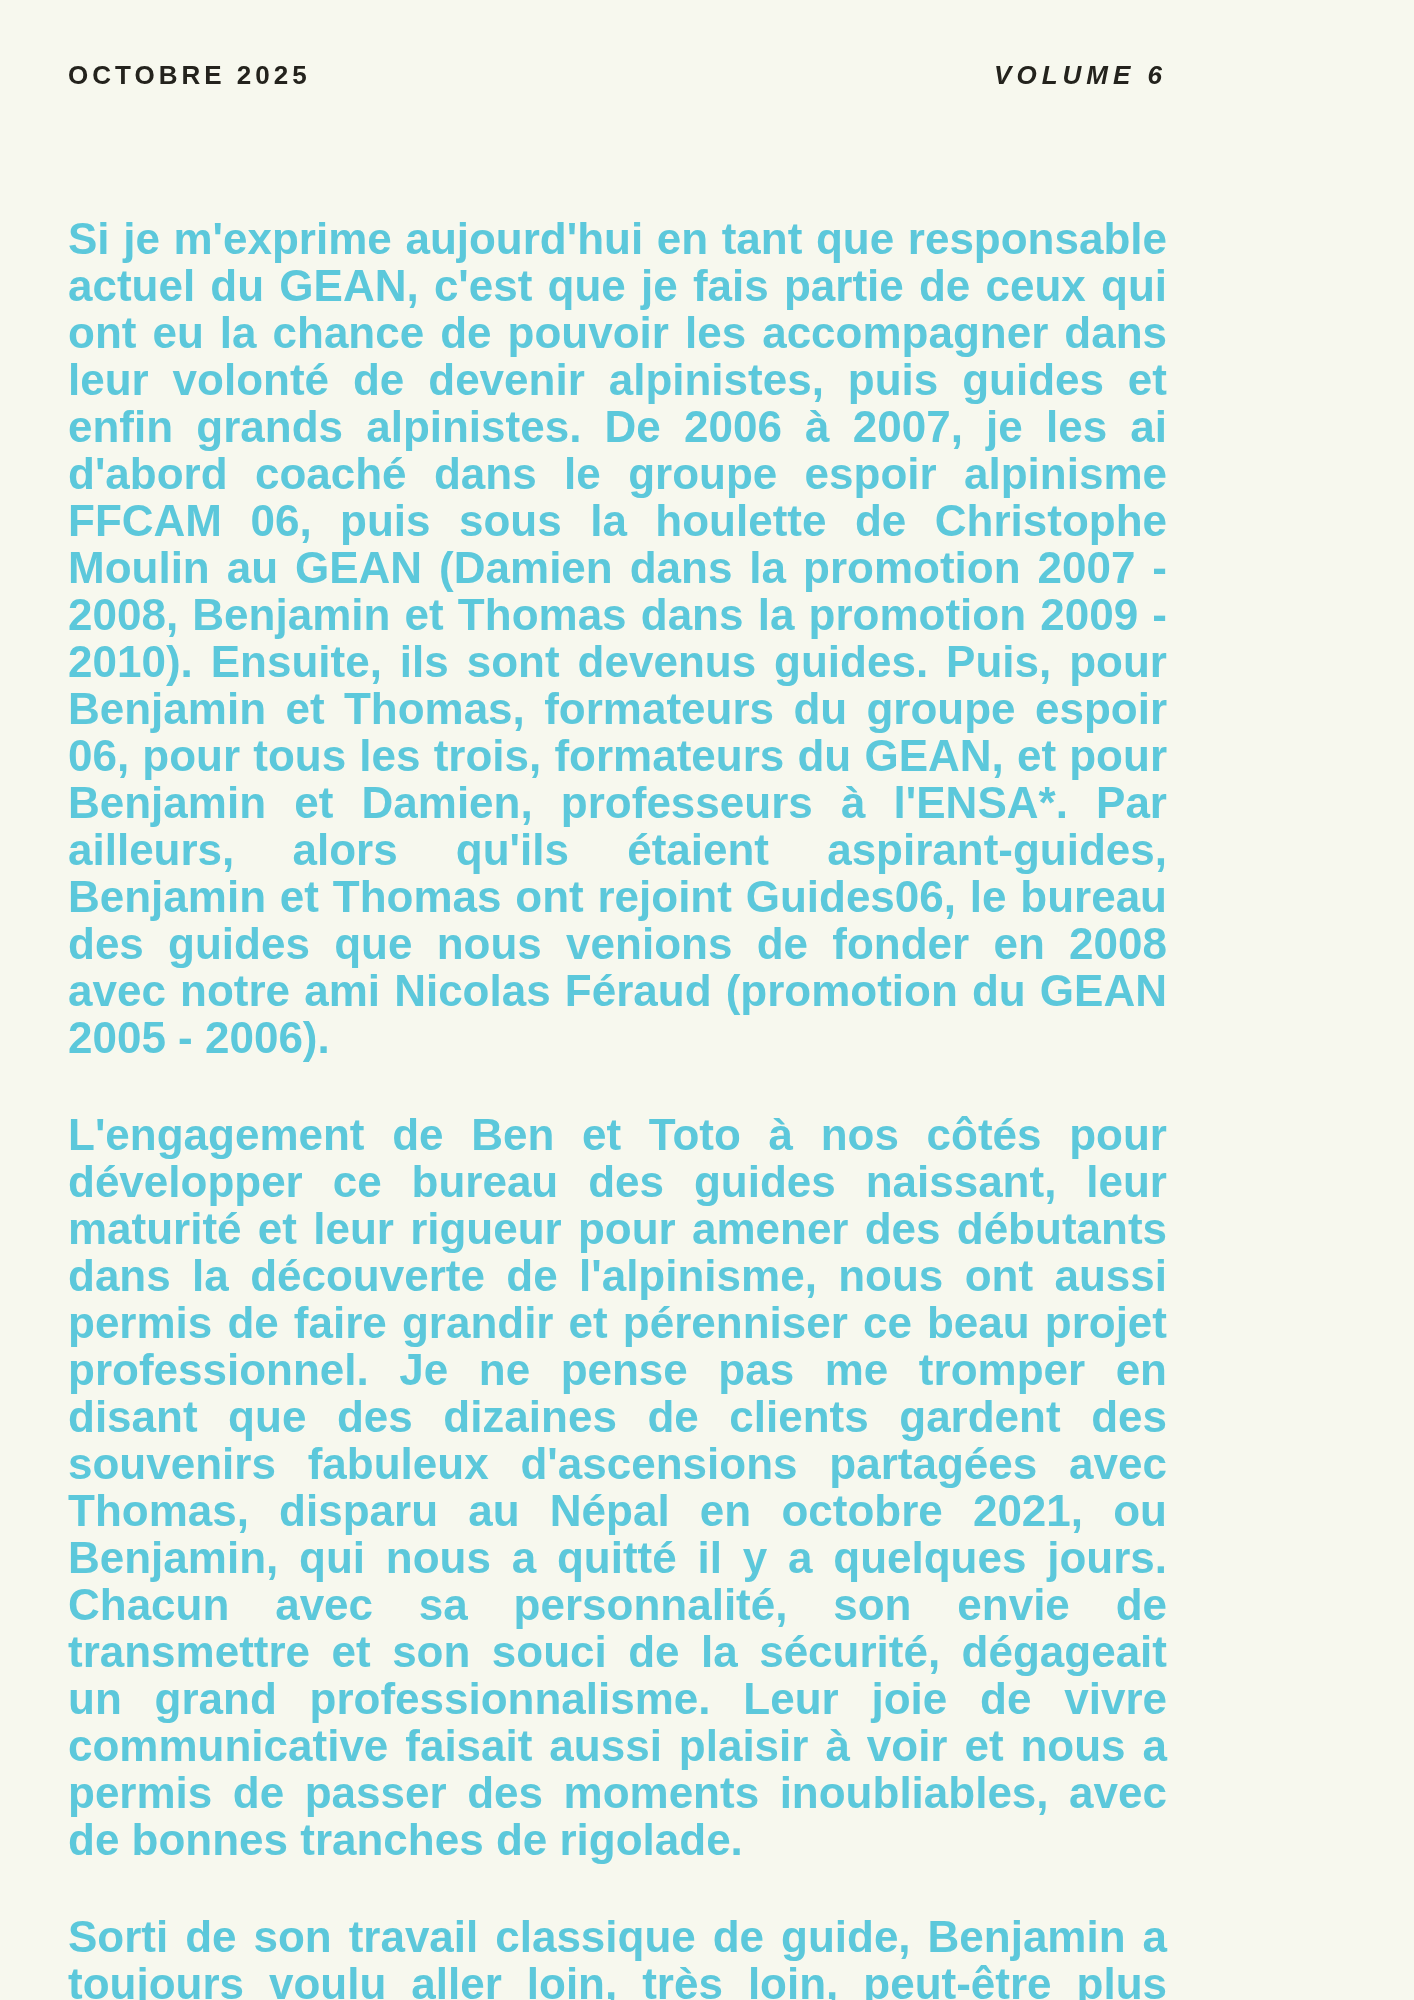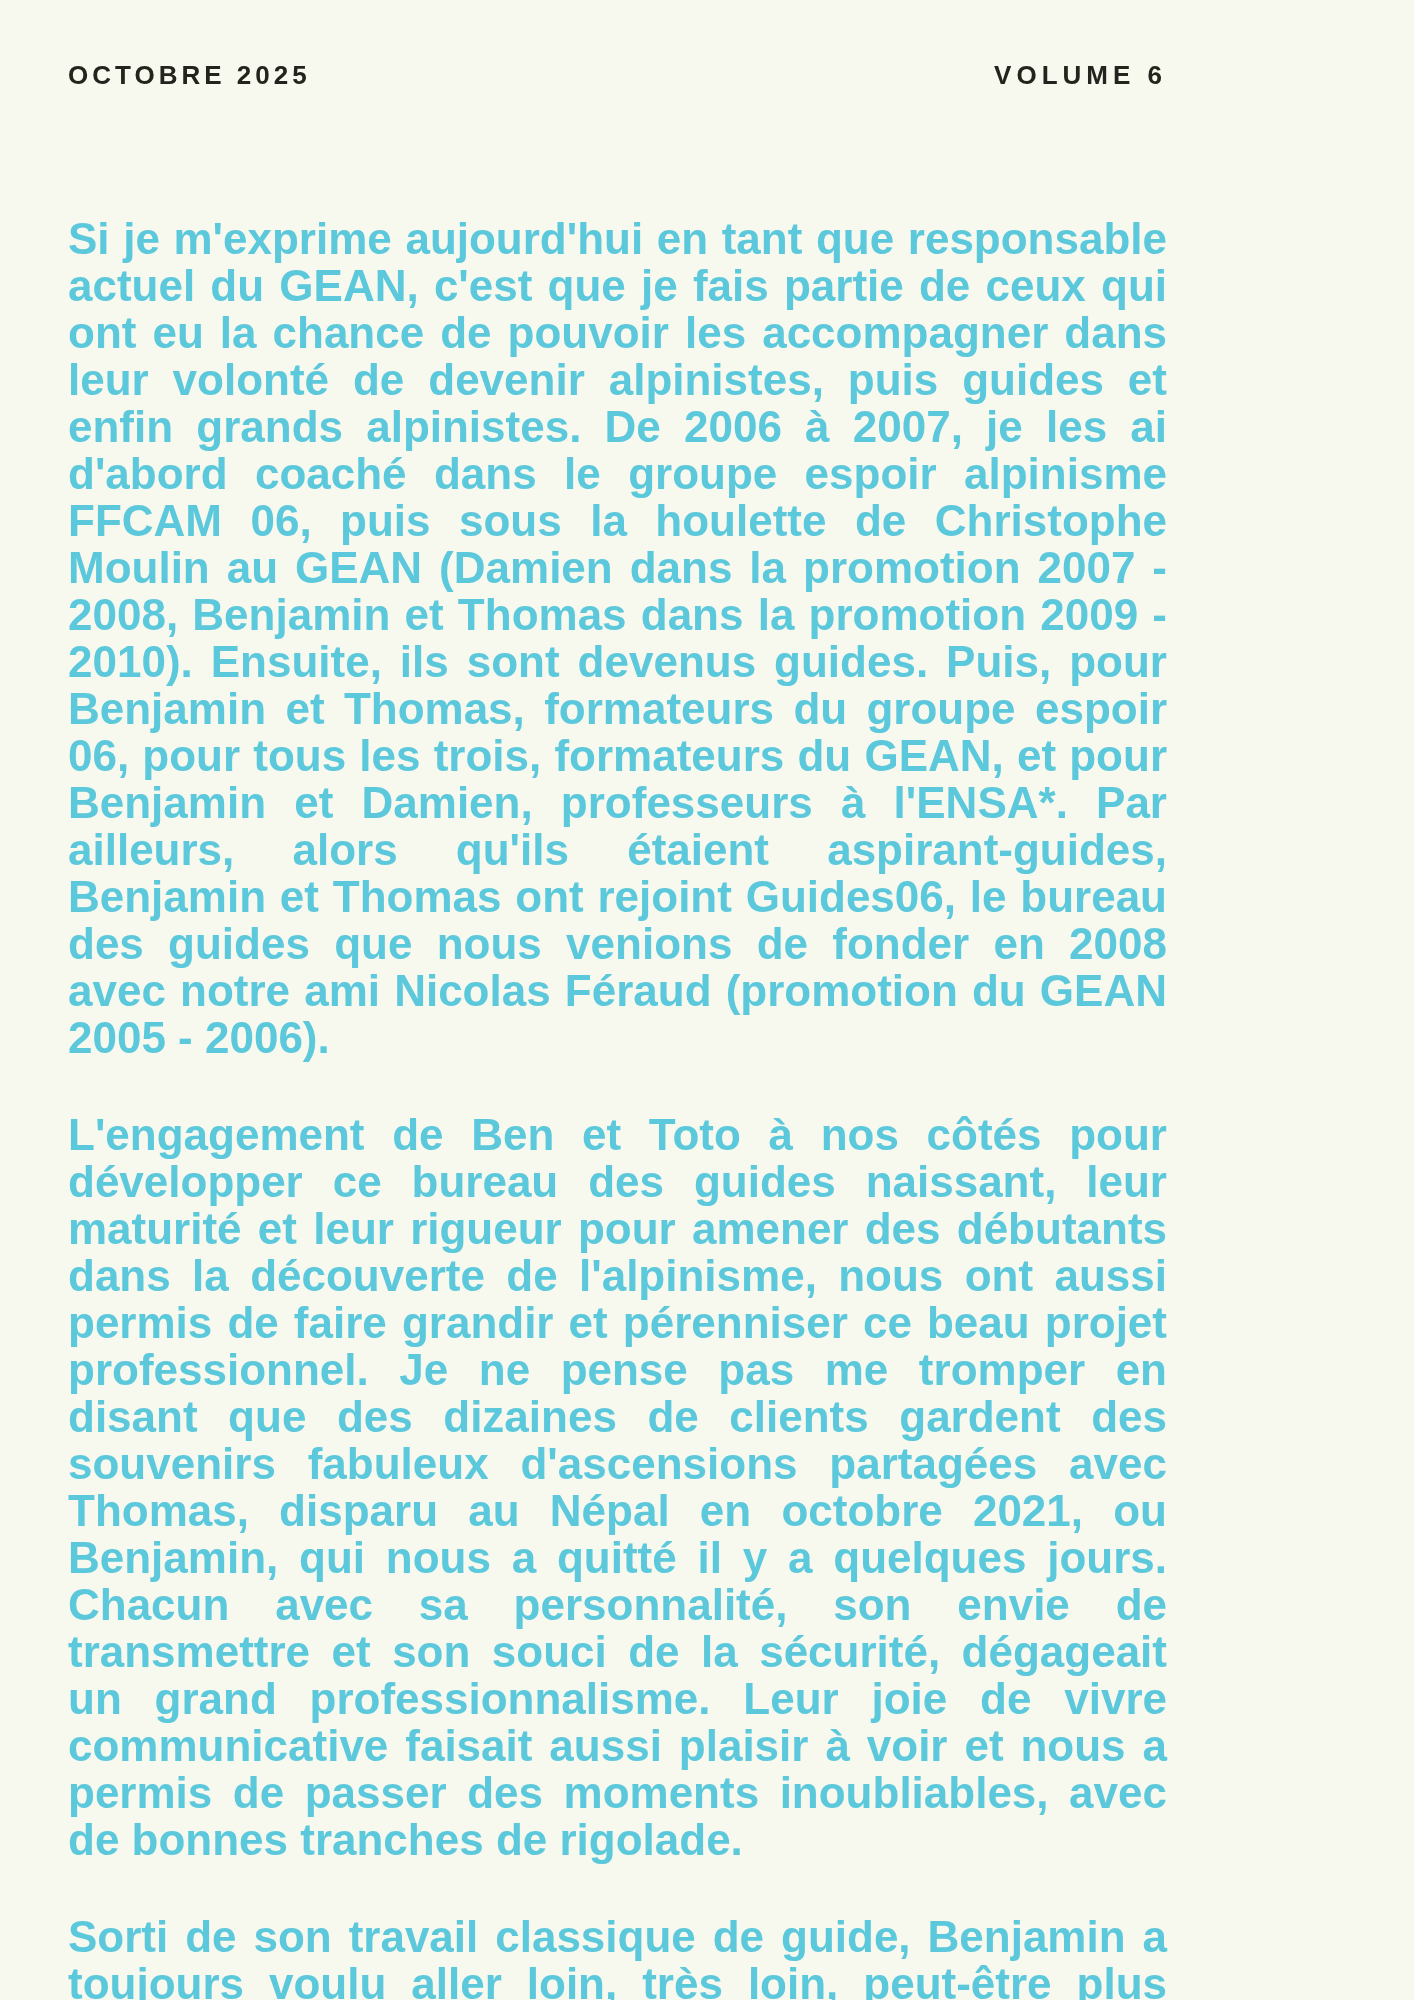--- a/index.html
+++ b/index.html
@@ -26,21 +26,21 @@
   .masthead {
     display: flex;
     justify-content: space-between;
     align-items: baseline;
     color: var(--header_text);
     font-size: 26px;
     font-weight: bold;
     letter-spacing: 4px;
     font-stretch: condensed;
   }
-  .masthead .right { letter-spacing: 5px; }
+  .masthead .right { letter-spacing: 5px; font-style: italic; }
   .article {
     margin-top: 124px;
     color: var(--body_text);
     font-size: 44px;
     font-weight: bold;
     line-height: 47px;
     text-align: justify;
     text-justify: inter-word;
   }
   .article p {

